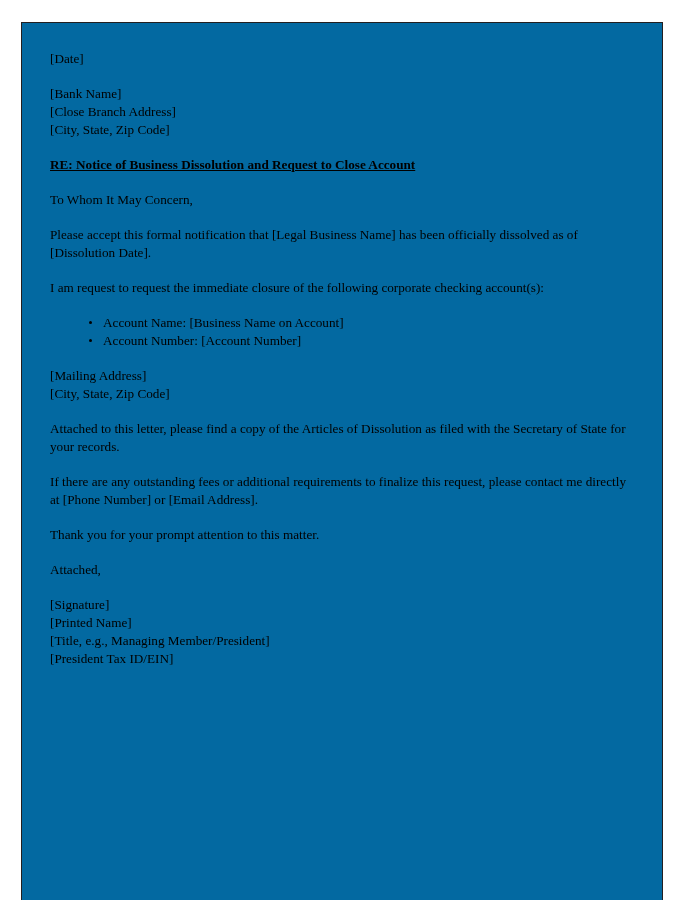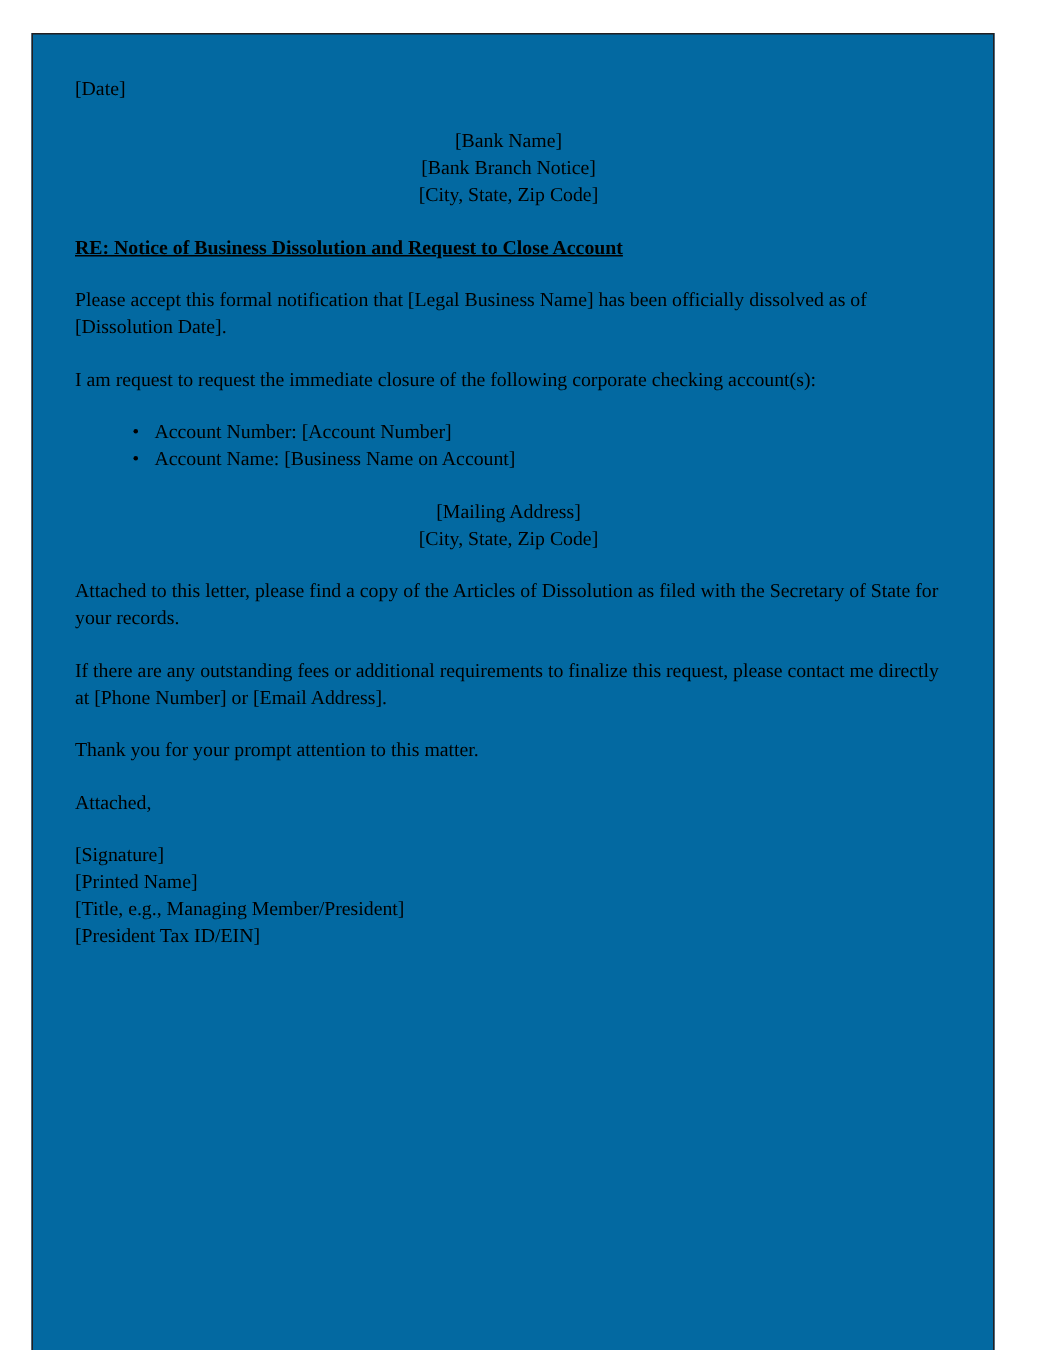--- a/index.html
+++ b/index.html
@@ -45,21 +45,20 @@
 
   .block {
     margin: 0 0 17px 0;
   }
   .block:last-child {
     margin-bottom: 0;
   }
 
   .addr-block {
     margin: 0 0 17px 0;
-    text-align: center;
   }
   .addr-line {
     display: block;
     line-height: 18px;
     white-space: nowrap;
   }
 
   .re-line {
     font-weight: bold;
     margin: 0 0 17px 0;
@@ -106,34 +105,35 @@
 <body>
 
 <div class="page">
   <div class="letter-box">
     <div class="letter-body">
 
       <div class="block">[Date]</div>
 
       <div class="addr-block">
         <span class="addr-line">[Bank Name]</span>
-        <span class="addr-line">[Bank Branch Notice]</span>
+        <span class="addr-line">[Close Branch Address]</span>
         <span class="addr-line">[City, State, Zip Code]</span>
       </div>
 
       <div class="re-line">RE: Notice of Business Dissolution and Request to Close Account</div>
 
+      <div class="para">To Whom It May Concern,</div>
 
       <div class="para">Please accept this formal notification that [Legal Business Name] has been officially dissolved as of [Dissolution Date].</div>
 
       <div class="para">I am request to request the immediate closure of the following corporate checking account(s):</div>
 
       <ul class="bullet-list">
+        <li>Account Name: [Business Name on Account]</li>
         <li>Account Number: [Account Number]</li>
-        <li>Account Name: [Business Name on Account]</li>
       </ul>
 
 
       <div class="addr-block">
         <span class="addr-line">[Mailing Address]</span>
         <span class="addr-line">[City, State, Zip Code]</span>
       </div>
 
       <div class="para">Attached to this letter, please find a copy of the Articles of Dissolution as filed with the Secretary of State for your records.</div>
 

